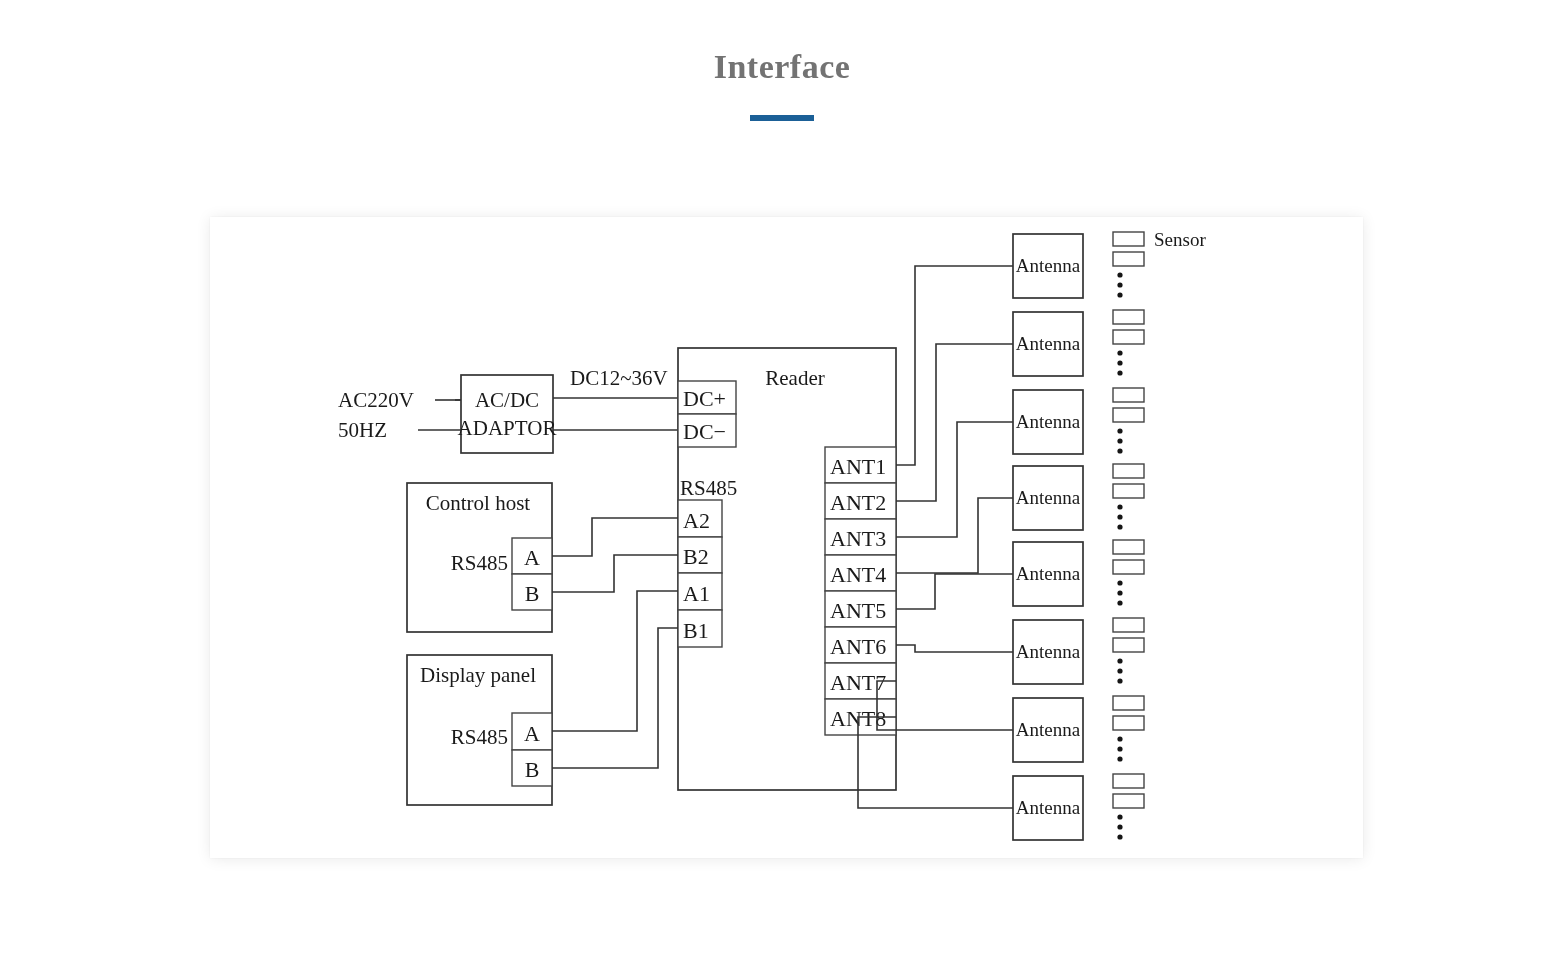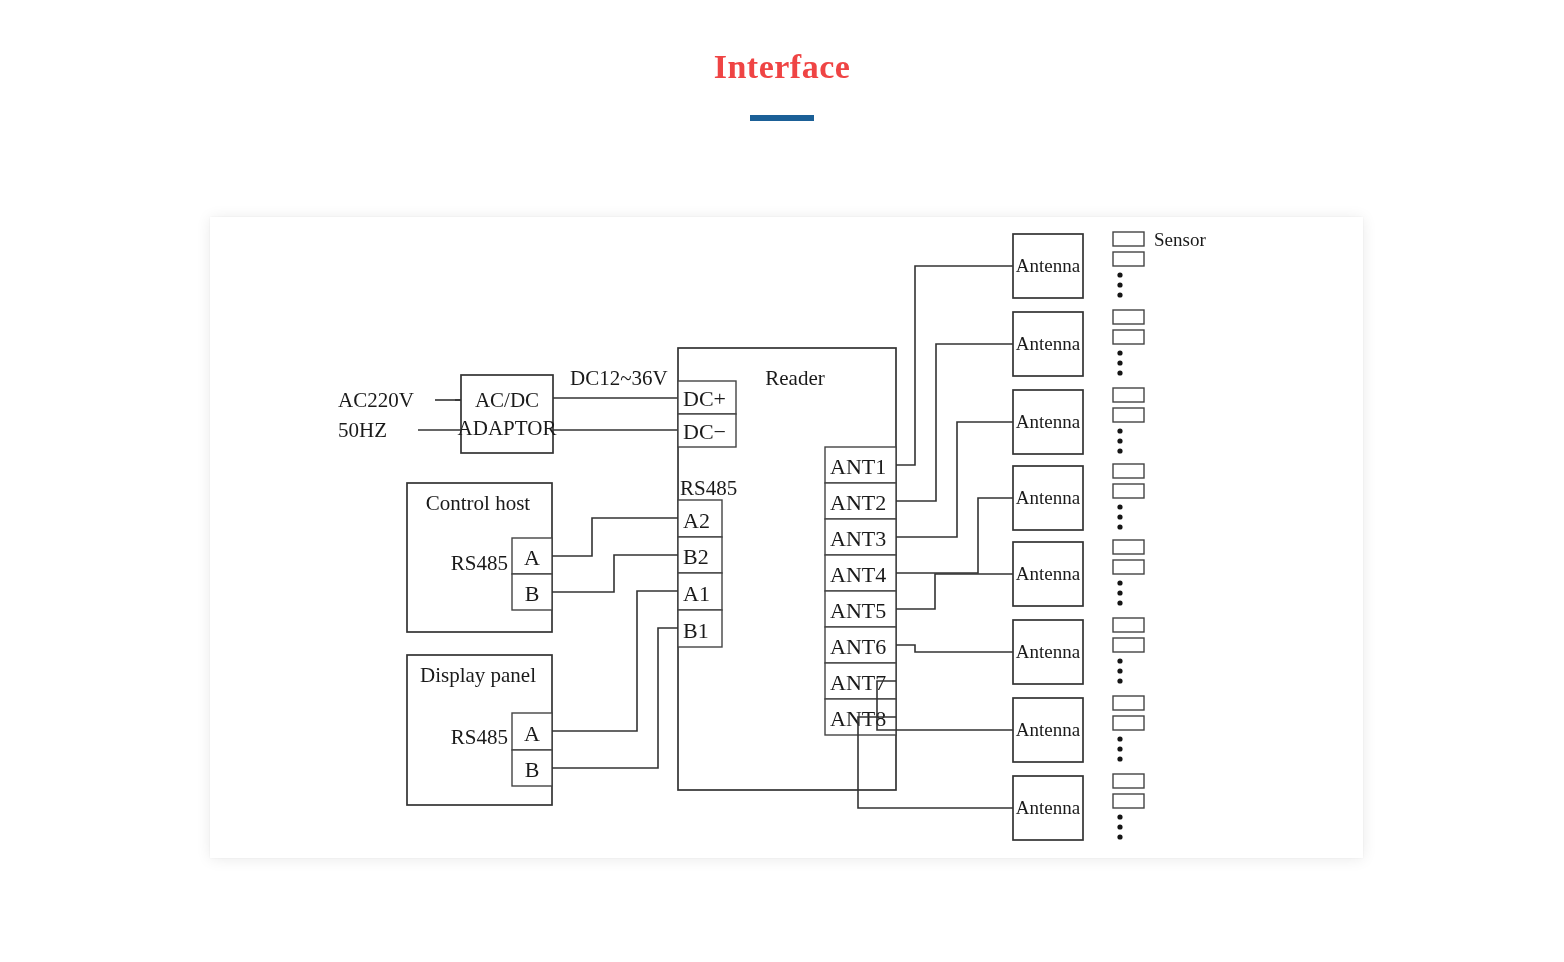--- a/index.html
+++ b/index.html
@@ -25,21 +25,21 @@
     position: absolute;
     left: 0;
     top: 48px;
     width: 1564px;
     text-align: center;
   }
   #page-title {
     font-family: "Liberation Serif", "DejaVu Serif", serif;
     font-size: 34px;
     font-weight: bold;
-    color: #ef4444;
+    color: #737373;
     letter-spacing: 0.5px;
     line-height: 1.1;
   }
   #title-rule {
     margin: 30px auto 0 auto;
     width: 64px;
     height: 6px;
     background: #1b6097;
   }
   #diagram-card {

